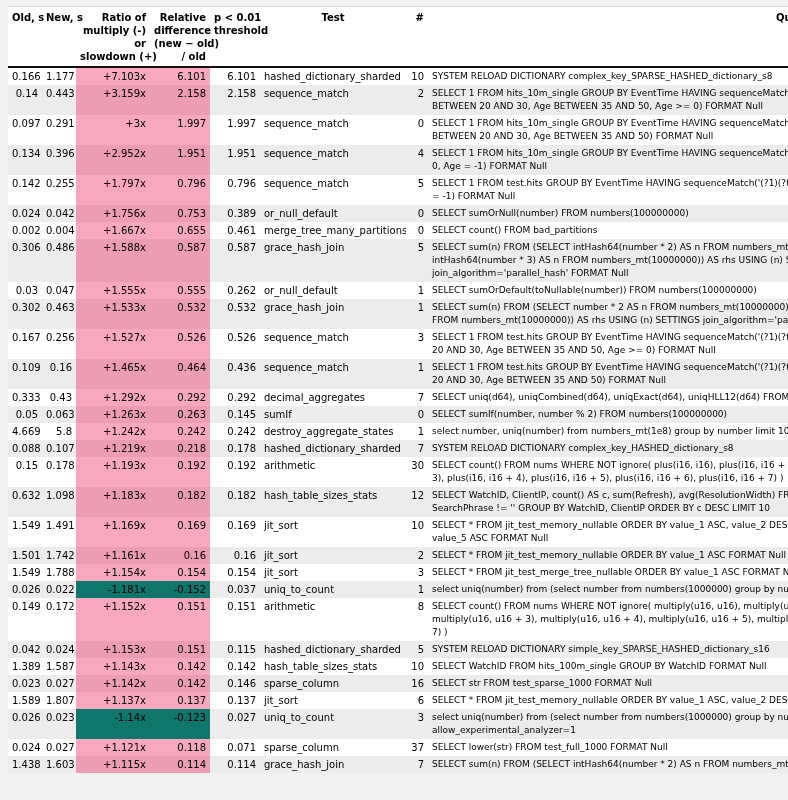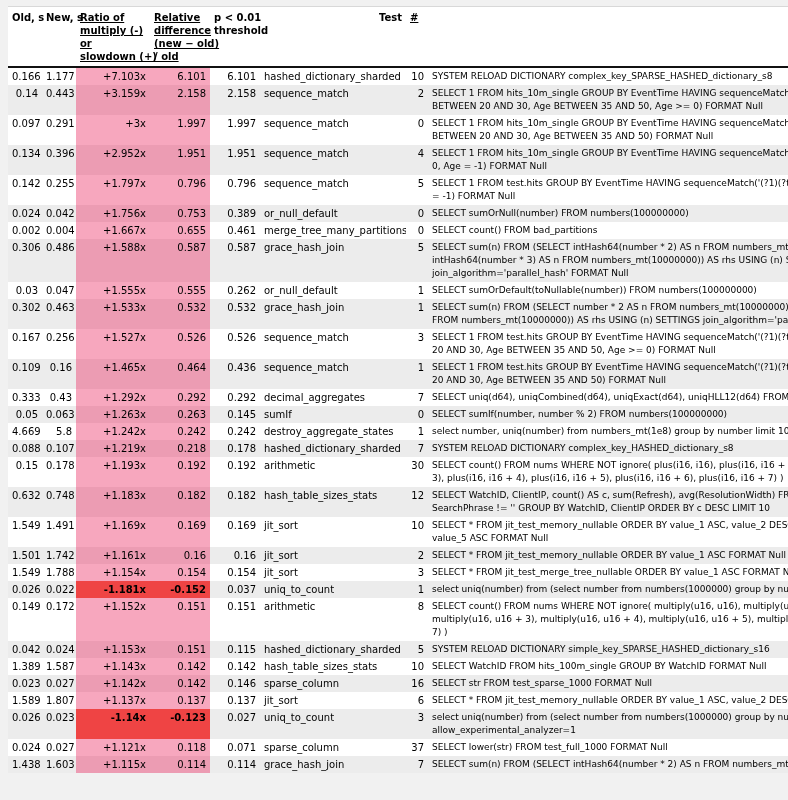--- a/index.html
+++ b/index.html
@@ -15,36 +15,36 @@
   }
   .page-title sup {
     font-size:9px; color:#777; margin-left:3px; cursor:pointer; font-weight:bold;
   }
   table.perf {
     border-collapse:collapse; table-layout:fixed; width:1150px;
     border-top:1px solid #d8d8d8;
   }
   thead { background:#ffffff; border-bottom:2px solid #111; }
   thead th {
-    vertical-align:top; text-align:right; font-weight:bold;
+    vertical-align:top; text-align:center; font-weight:bold;
     font-size:10px; line-height:13px; padding:4px 4px 3px; white-space:nowrap;
   }
-  thead th.r { text-align:left;text-decoration:underline; }
+  thead th.r { text-align:right; }
   tbody td {
     vertical-align:top; font-size:10px; line-height:13px; padding:2px 4px;
     overflow:hidden;
   }
   tr.odd  { background:#ffffff; }
   tr.even { background:#ececec; }
   td.num  { text-align:right; white-space:nowrap; }
   td.test { white-space:nowrap;margin-left:48px; }
   td.query { font-size:9px; }
   .qline  { white-space:nowrap; height:13px; overflow:visible; }
   .hl-bad  { background-color:rgba(238,60,110,0.45); }
-  .hl-good { background-color:#ef4444;font-weight:bold; }
+  .hl-good { background-color:#0f766e; }
 </style>
 </head>
 <body>
 
 <div class="page">
 
   <table class="perf">
     <colgroup>
       <col style="width:34px">
         <col style="width:34px">
@@ -300,21 +300,21 @@
     <td class="num">0.192</td>
     <td class="test">arithmetic</td>
     <td class="num">30</td>
     <td class="query">
             <div class="qline">SELECT count() FROM nums WHERE NOT ignore( plus(i16, i16), plus(i16, i16 + 1), plus(i16,</div>
             <div class="qline">3), plus(i16, i16 + 4), plus(i16, i16 + 5), plus(i16, i16 + 6), plus(i16, i16 + 7) )</div>
           </td>
   </tr>
         <tr class="even">
     <td class="num">0.632</td>
-    <td class="num">0.748</td>
+    <td class="num">1.098</td>
     <td class="num hl-bad">+1.183x</td>
     <td class="num hl-bad">0.182</td>
     <td class="num">0.182</td>
     <td class="test">hash_table_sizes_stats</td>
     <td class="num">12</td>
     <td class="query">
             <div class="qline">SELECT WatchID, ClientIP, count() AS c, sum(Refresh), avg(ResolutionWidth) FROM hits_10</div>
             <div class="qline">SearchPhrase != '' GROUP BY WatchID, ClientIP ORDER BY c DESC LIMIT 10</div>
           </td>
   </tr>

